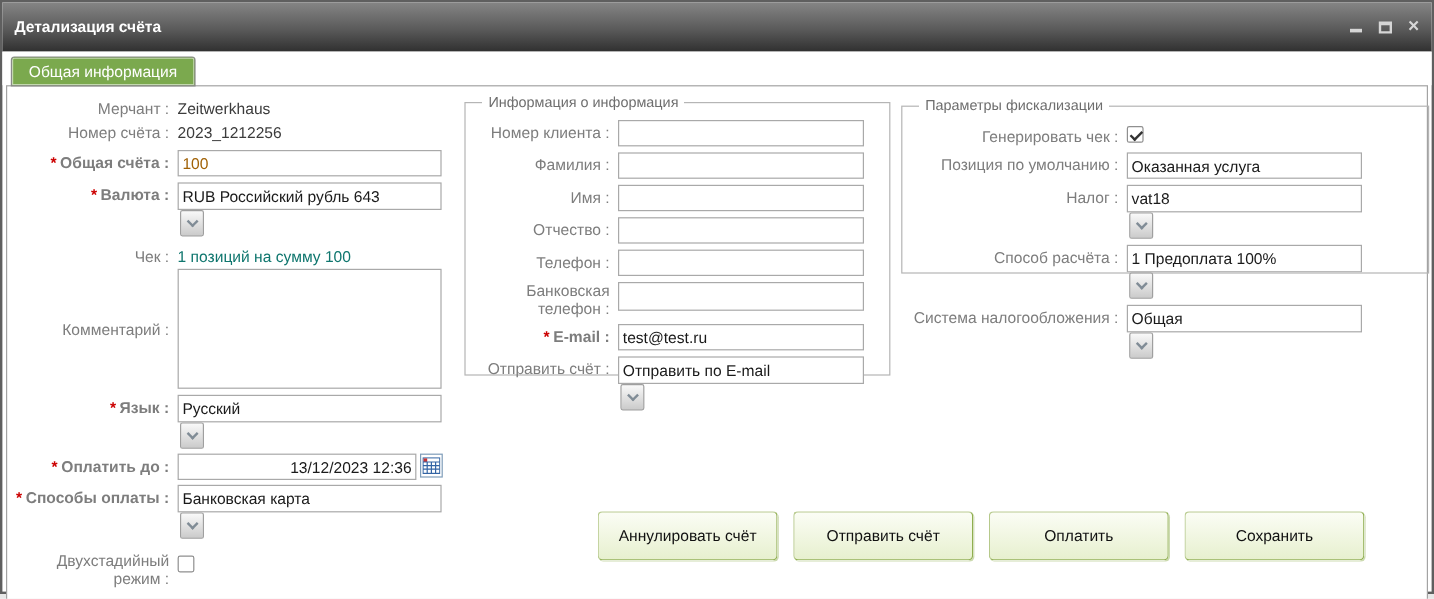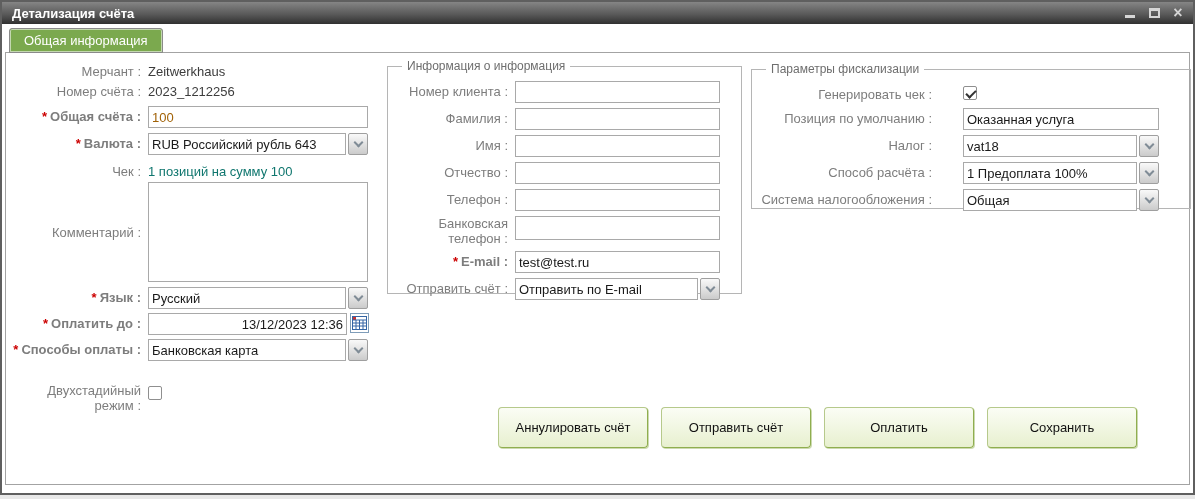--- a/index.html
+++ b/index.html
@@ -10,21 +10,21 @@
     position: relative;
   }
   .window {
     position: absolute; left:0; top:0;
     width: 1195px; height: 495px;
     background: #ffffff;
     border: 2px solid #5f5f5f;
   }
   
   .titlebar {
-    height: 22px;
+    height: 41px;
     background: linear-gradient(180deg, #858585 0%, #5a5a5a 55%, #303030 100%);
     display: flex; align-items: center;
     padding: 0 8px 0 10px;
   }
   .titlebar .title {
     color: #ffffff; font-size: 13px; font-weight: bold;
     flex: 1;
   }
   .winctl { display: flex; gap: 10px; align-items: center; }
   .ctl-btn { width: 14px; height: 14px; display:flex; align-items:center; justify-content:center; cursor: pointer; }
@@ -63,21 +63,21 @@
   .static-val.gray { color: #0f766e; }
   input.tf, textarea.tf {
     border: 1px solid #a9a9a9; background: #fff;
     font-family: "Liberation Sans", sans-serif;
     font-size: 13px; color: #1a1a1a;
     padding: 2px 3px; height: 22px; outline: none;
   }
   input.tf:disabled { color: #a16207; background:#fff; }
   textarea.tf { height: 100px; resize: none; }
   
-  .select { display: flex; cursor: pointer; }
+  .select { display: flex; cursor: pointer; flex-direction: column; }
   .select .sel-text {
     flex: 1; border: 1px solid #a9a9a9; background: #fff;
     font-size: 13px; color: #1a1a1a; height: 22px;
     padding: 2px 3px; line-height: 17px;
     white-space: nowrap; overflow: hidden;
   }
   .select .trigger {
     width: 20px; height: 22px; margin-left: 2px;
     border: 1px solid #9f9f9f; border-radius: 2px;
     background: linear-gradient(180deg, #f9f9f9, #cbcbcb);
@@ -112,21 +112,21 @@
   legend {
     font-size: 12px; color: #6e6e6e; margin-left: 8px; padding: 0 5px;
   }
   .fs-buyer { left: 381px; top: 6px; width: 355px; height: 235px; }
   .fs-buyer .flabel { width: 121px; }
   .fs-buyer .ctl { width: 205px; }
   .fs-buyer .frow { margin-bottom: 5px; }
   .fs-fiscal { left: 745px; top: 9px; width: 440px; height: 147px; }
   .fs-fiscal .flabel { width: 181px; }
   .fs-fiscal .ctl { width: 196px; }
-  .fs-fiscal .frow { margin-bottom: 5px; gap: 24px; }
+  .fs-fiscal .frow { margin-bottom: 5px; }
   
   .datewrap { display: flex; align-items: flex-start; }
   .datewrap input { width: 199px; text-align: right; }
   .cal-btn { margin-left: 3px; width: 19px; height: 20px; cursor: pointer; border: 1px solid #7f9db9; background:#fff; display:flex; align-items:center; justify-content:center; }
   
   .footer {
     position: absolute; left: 0; right: 0; top: 354px;
     display: flex; justify-content: flex-end;
     gap: 13px; padding-right: 52px;
   }
@@ -227,21 +227,21 @@
               <line x1="4" y1="4" x2="4" y2="13.5" stroke="#3465a4"></line>
               <line x1="7.5" y1="4" x2="7.5" y2="13.5" stroke="#3465a4"></line>
               <line x1="11" y1="4" x2="11" y2="13.5" stroke="#3465a4"></line>
               <line x1="0.5" y1="7" x2="14.5" y2="7" stroke="#3465a4"></line>
               <line x1="0.5" y1="10" x2="14.5" y2="10" stroke="#3465a4"></line>
             </svg>
           </span>
         </div>
       </div>
 
-      <div class="frow" style="margin-bottom:19px;">
+      <div class="frow" style="margin-bottom:8px;">
         <div class="flabel req"><span class="star">*</span><span>Способы оплаты :</span></div>
         <div class="select ctl220">
           <span class="sel-text">Банковская карта</span>
           <span class="trigger">
               <span class="chev"></span>
             </span>
         </div>
       </div>
 
       <div class="frow">

